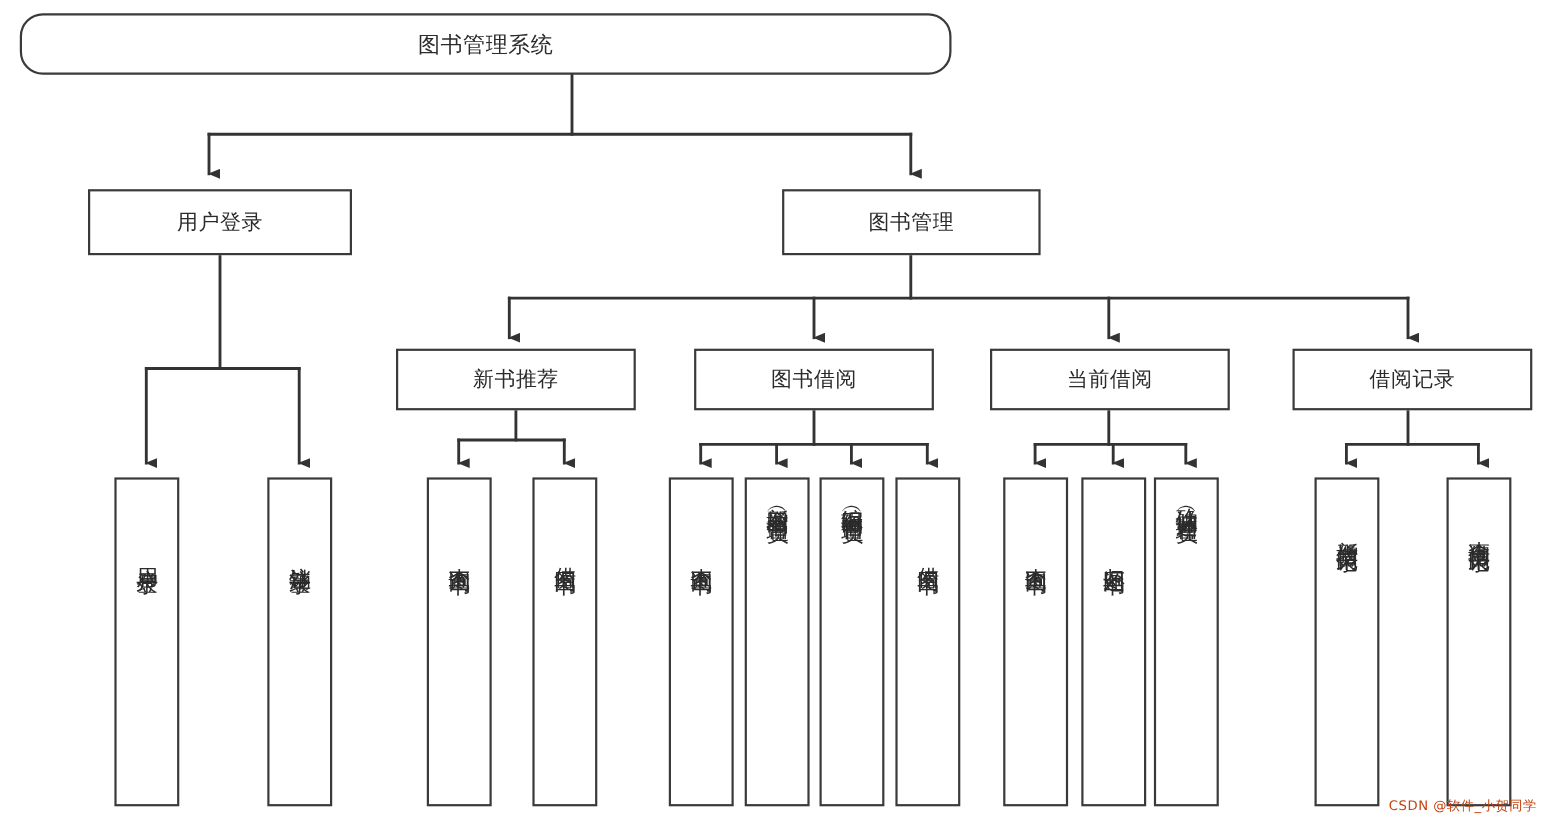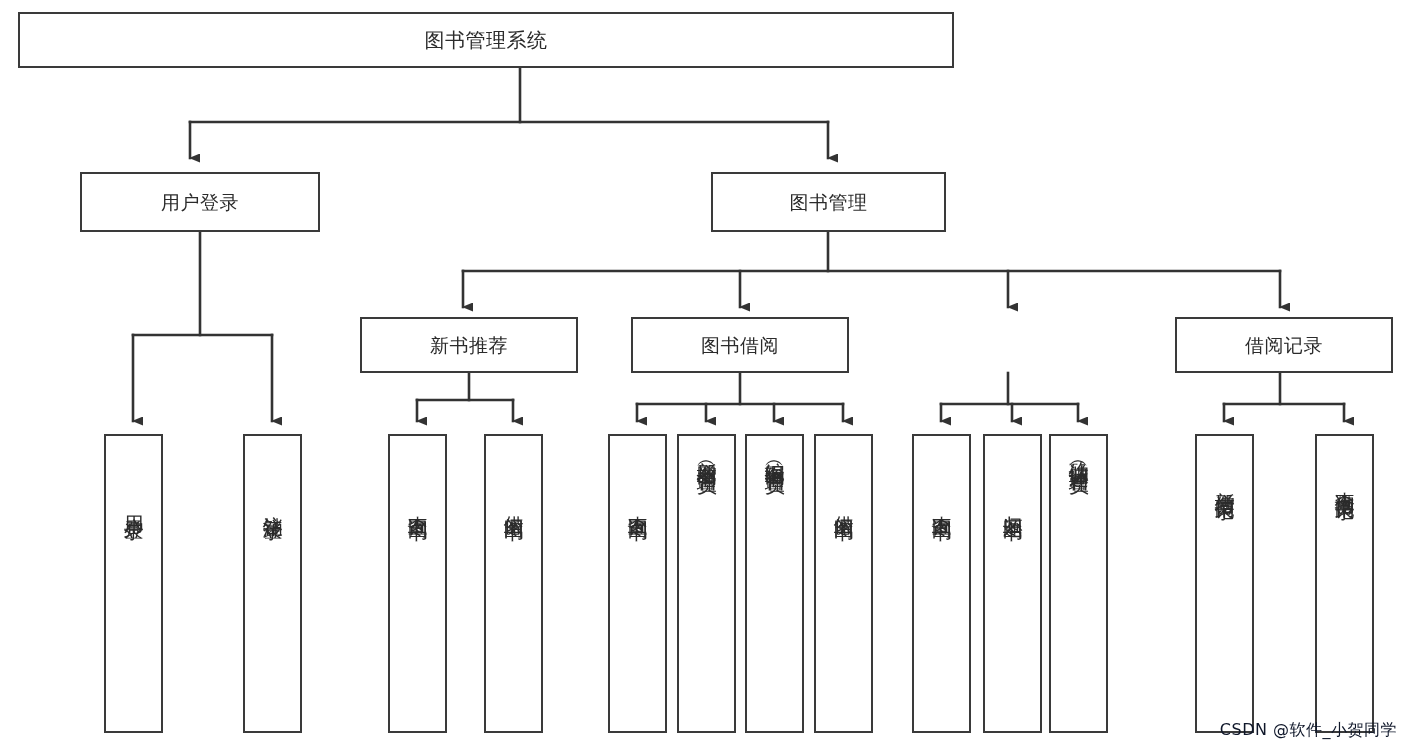--- a/index.html
+++ b/index.html
@@ -64,22 +64,22 @@
   .vert-label.tall {
     margin-top: 4px;
   }
   .root-label {
     font-size: 20px;
   }
   .watermark {
     position: absolute;
     right: 8px;
     bottom: 6px;
-    font-size: 16px;
-    color: #0f172a;
+    font-size: 12px;
+    color: #c2410c;
     letter-spacing: 0.5px;
     white-space: nowrap;
     pointer-events: none;
   }
 </style>
 </head>
 <body>
 
 <div id="diagram-root">
 
@@ -126,37 +126,40 @@
       <path d="M 1012 404 L 1012 421" marker-end="url(#arrowhead)"></path>
       <path d="M 1078 404 L 1078 421" marker-end="url(#arrowhead)"></path>
 
       <path d="M 1280 373 L 1280 404"></path>
       <path d="M 1224 404 L 1344 404"></path>
       <path d="M 1224 404 L 1224 421" marker-end="url(#arrowhead)"></path>
       <path d="M 1344 404 L 1344 421" marker-end="url(#arrowhead)"></path>
     </g>
   </svg>
 
-  <div class="node-box horiz" style="left:18px; top:12px; width:936px; height:56px;">
+  <div class="node-box horiz" style="left:18px; top:12px; width:847px; height:56px;border-radius:21px;">
     <span class="root-label">图书管理系统</span>
   </div>
 
   <div class="node-box horiz" style="left:80px; top:172px; width:240px; height:60px;">
     <span>用户登录</span>
   </div>
   <div class="node-box horiz" style="left:711px; top:172px; width:235px; height:60px;">
     <span>图书管理</span>
   </div>
 
   <div class="node-box horiz" style="left:631px; top:317px; width:218px; height:56px;">
     <span>图书借阅</span>
   </div>
   <div class="node-box horiz" style="left:360px; top:317px; width:218px; height:56px;">
     <span>新书推荐</span>
   </div>
+  <div class="node-box horiz" style="left:900px; top:317px; width:218px; height:56px;">
+    <span>当前借阅</span>
+  </div>
   <div class="node-box horiz" style="left:1175px; top:317px; width:218px; height:56px;">
     <span>借阅记录</span>
   </div>
 
   <div class="node-box vert" style="left:104px; top:434px; width:59px; height:299px;">
     <span class="vert-label short">用户登录</span>
   </div>
   <div class="node-box vert" style="left:243px; top:434px; width:59px; height:299px;">
     <span class="vert-label short">注销登录</span>
   </div>

